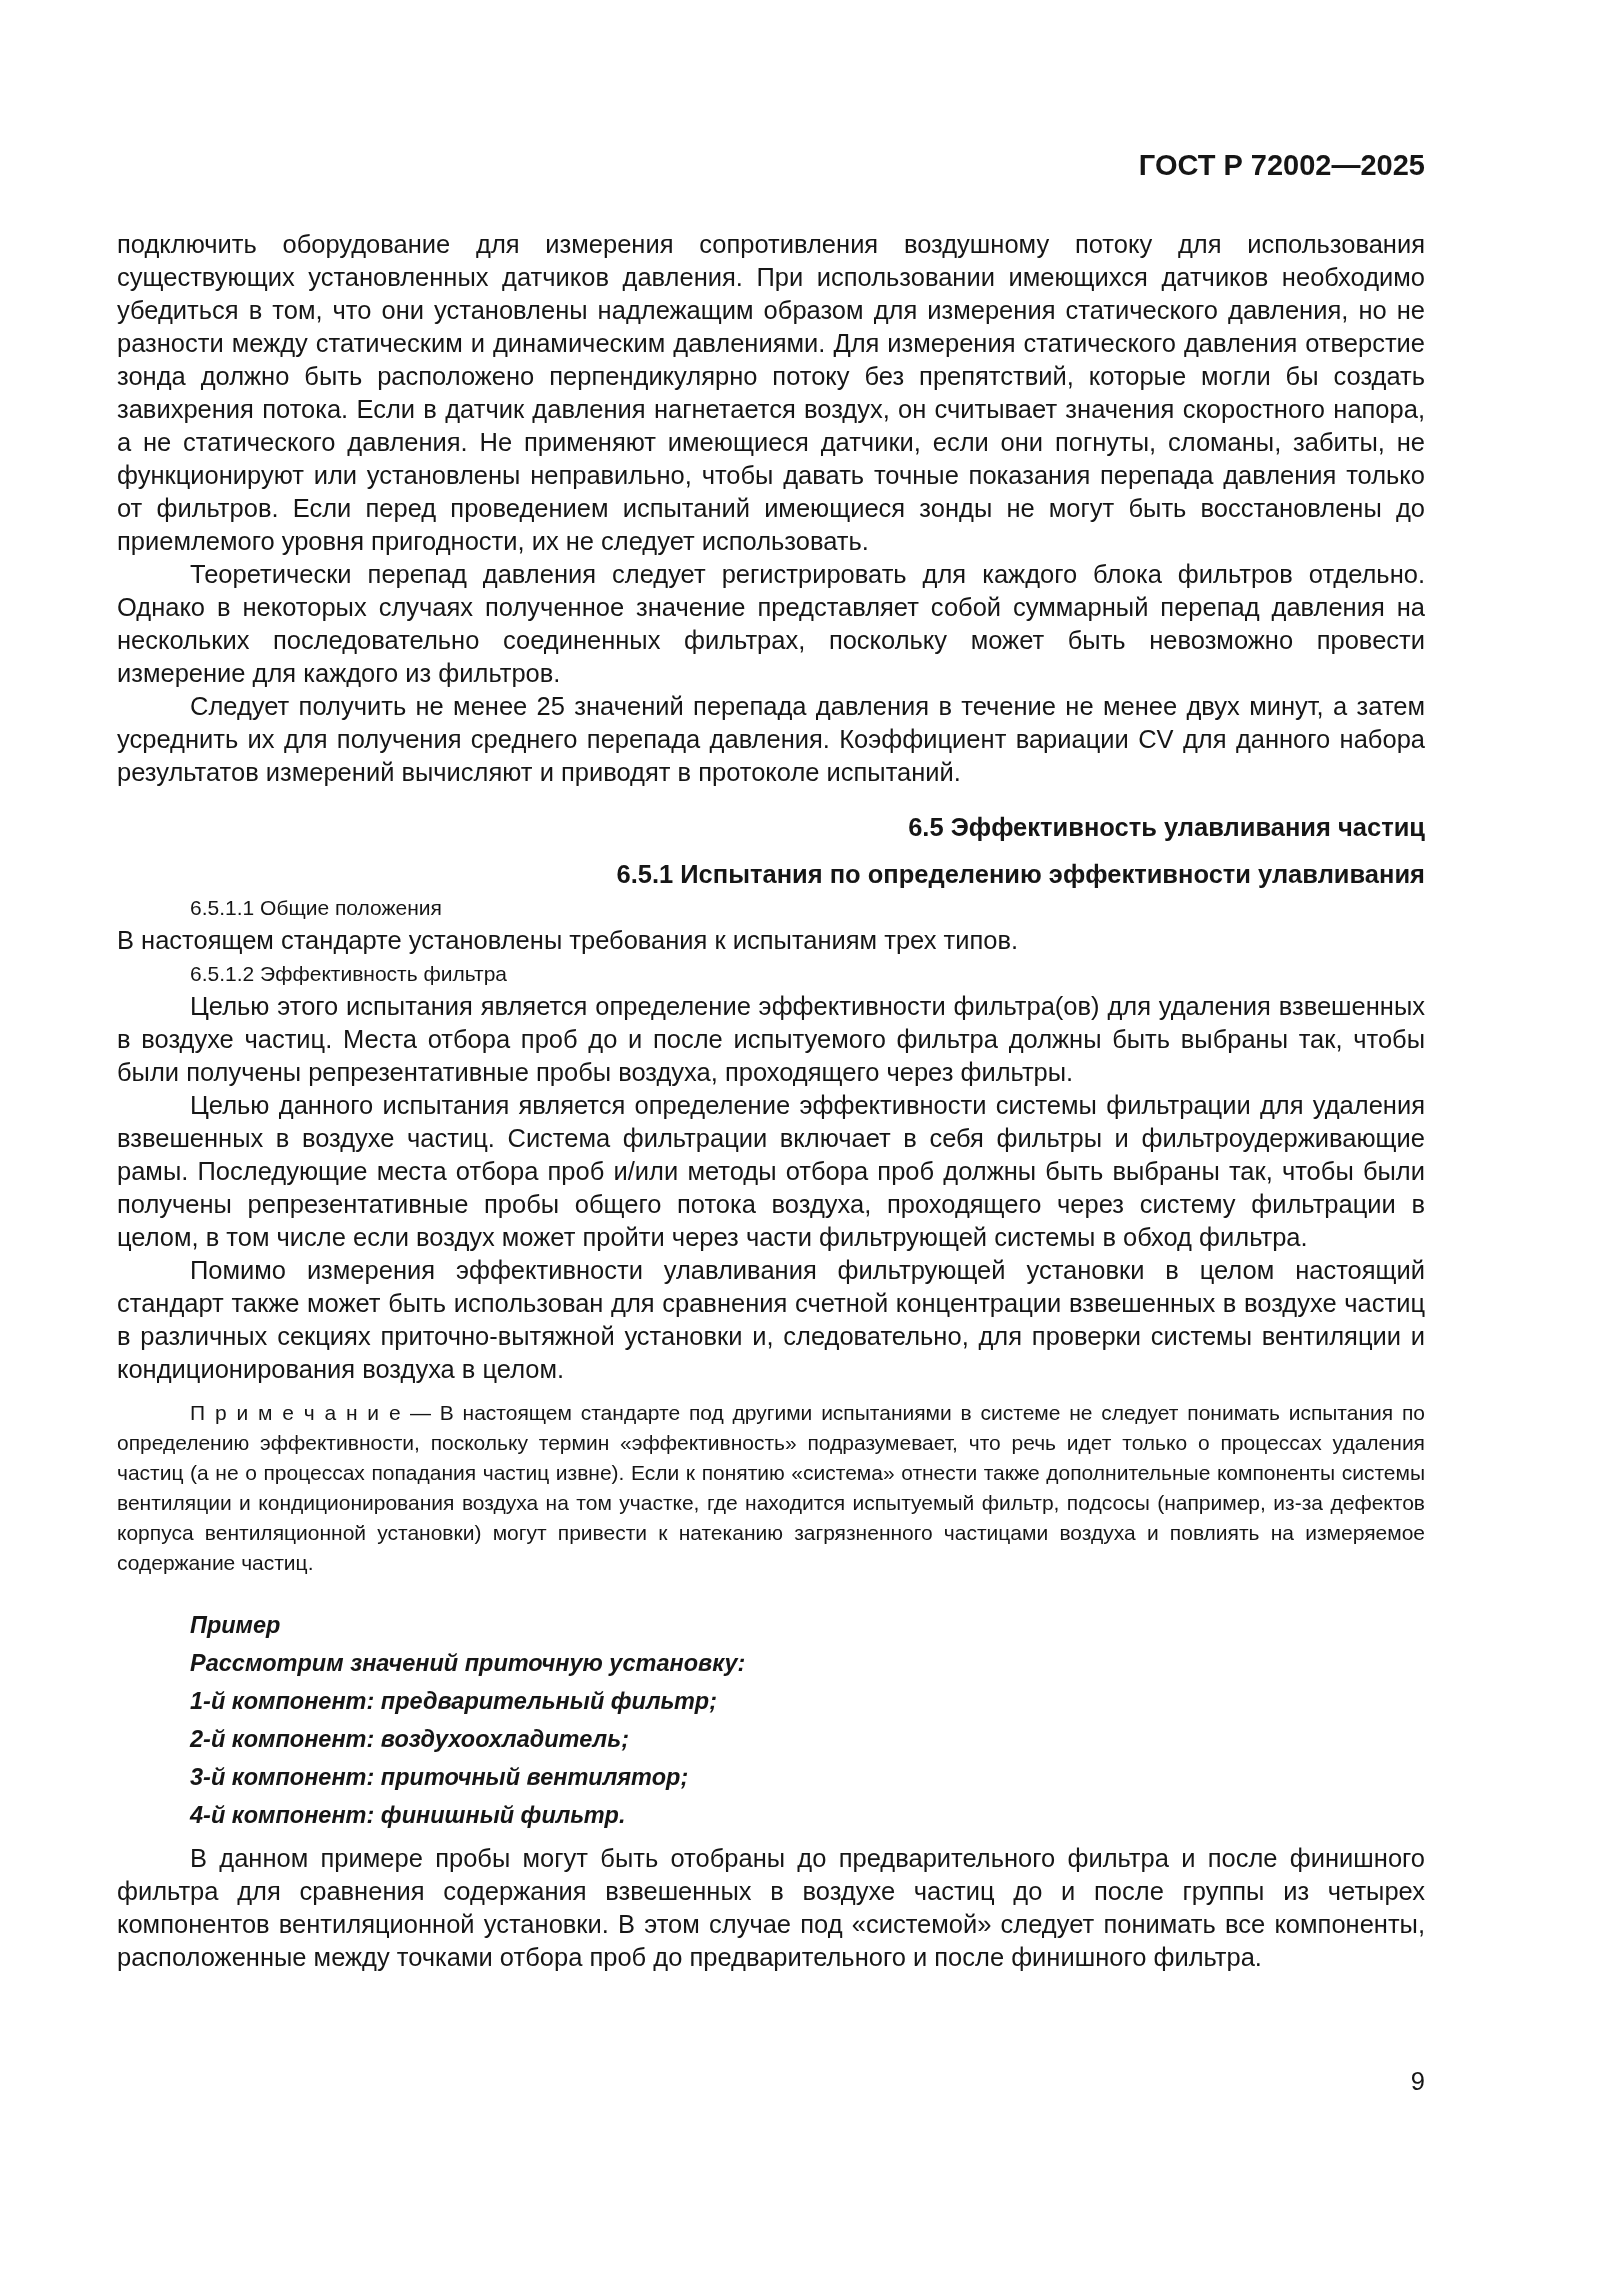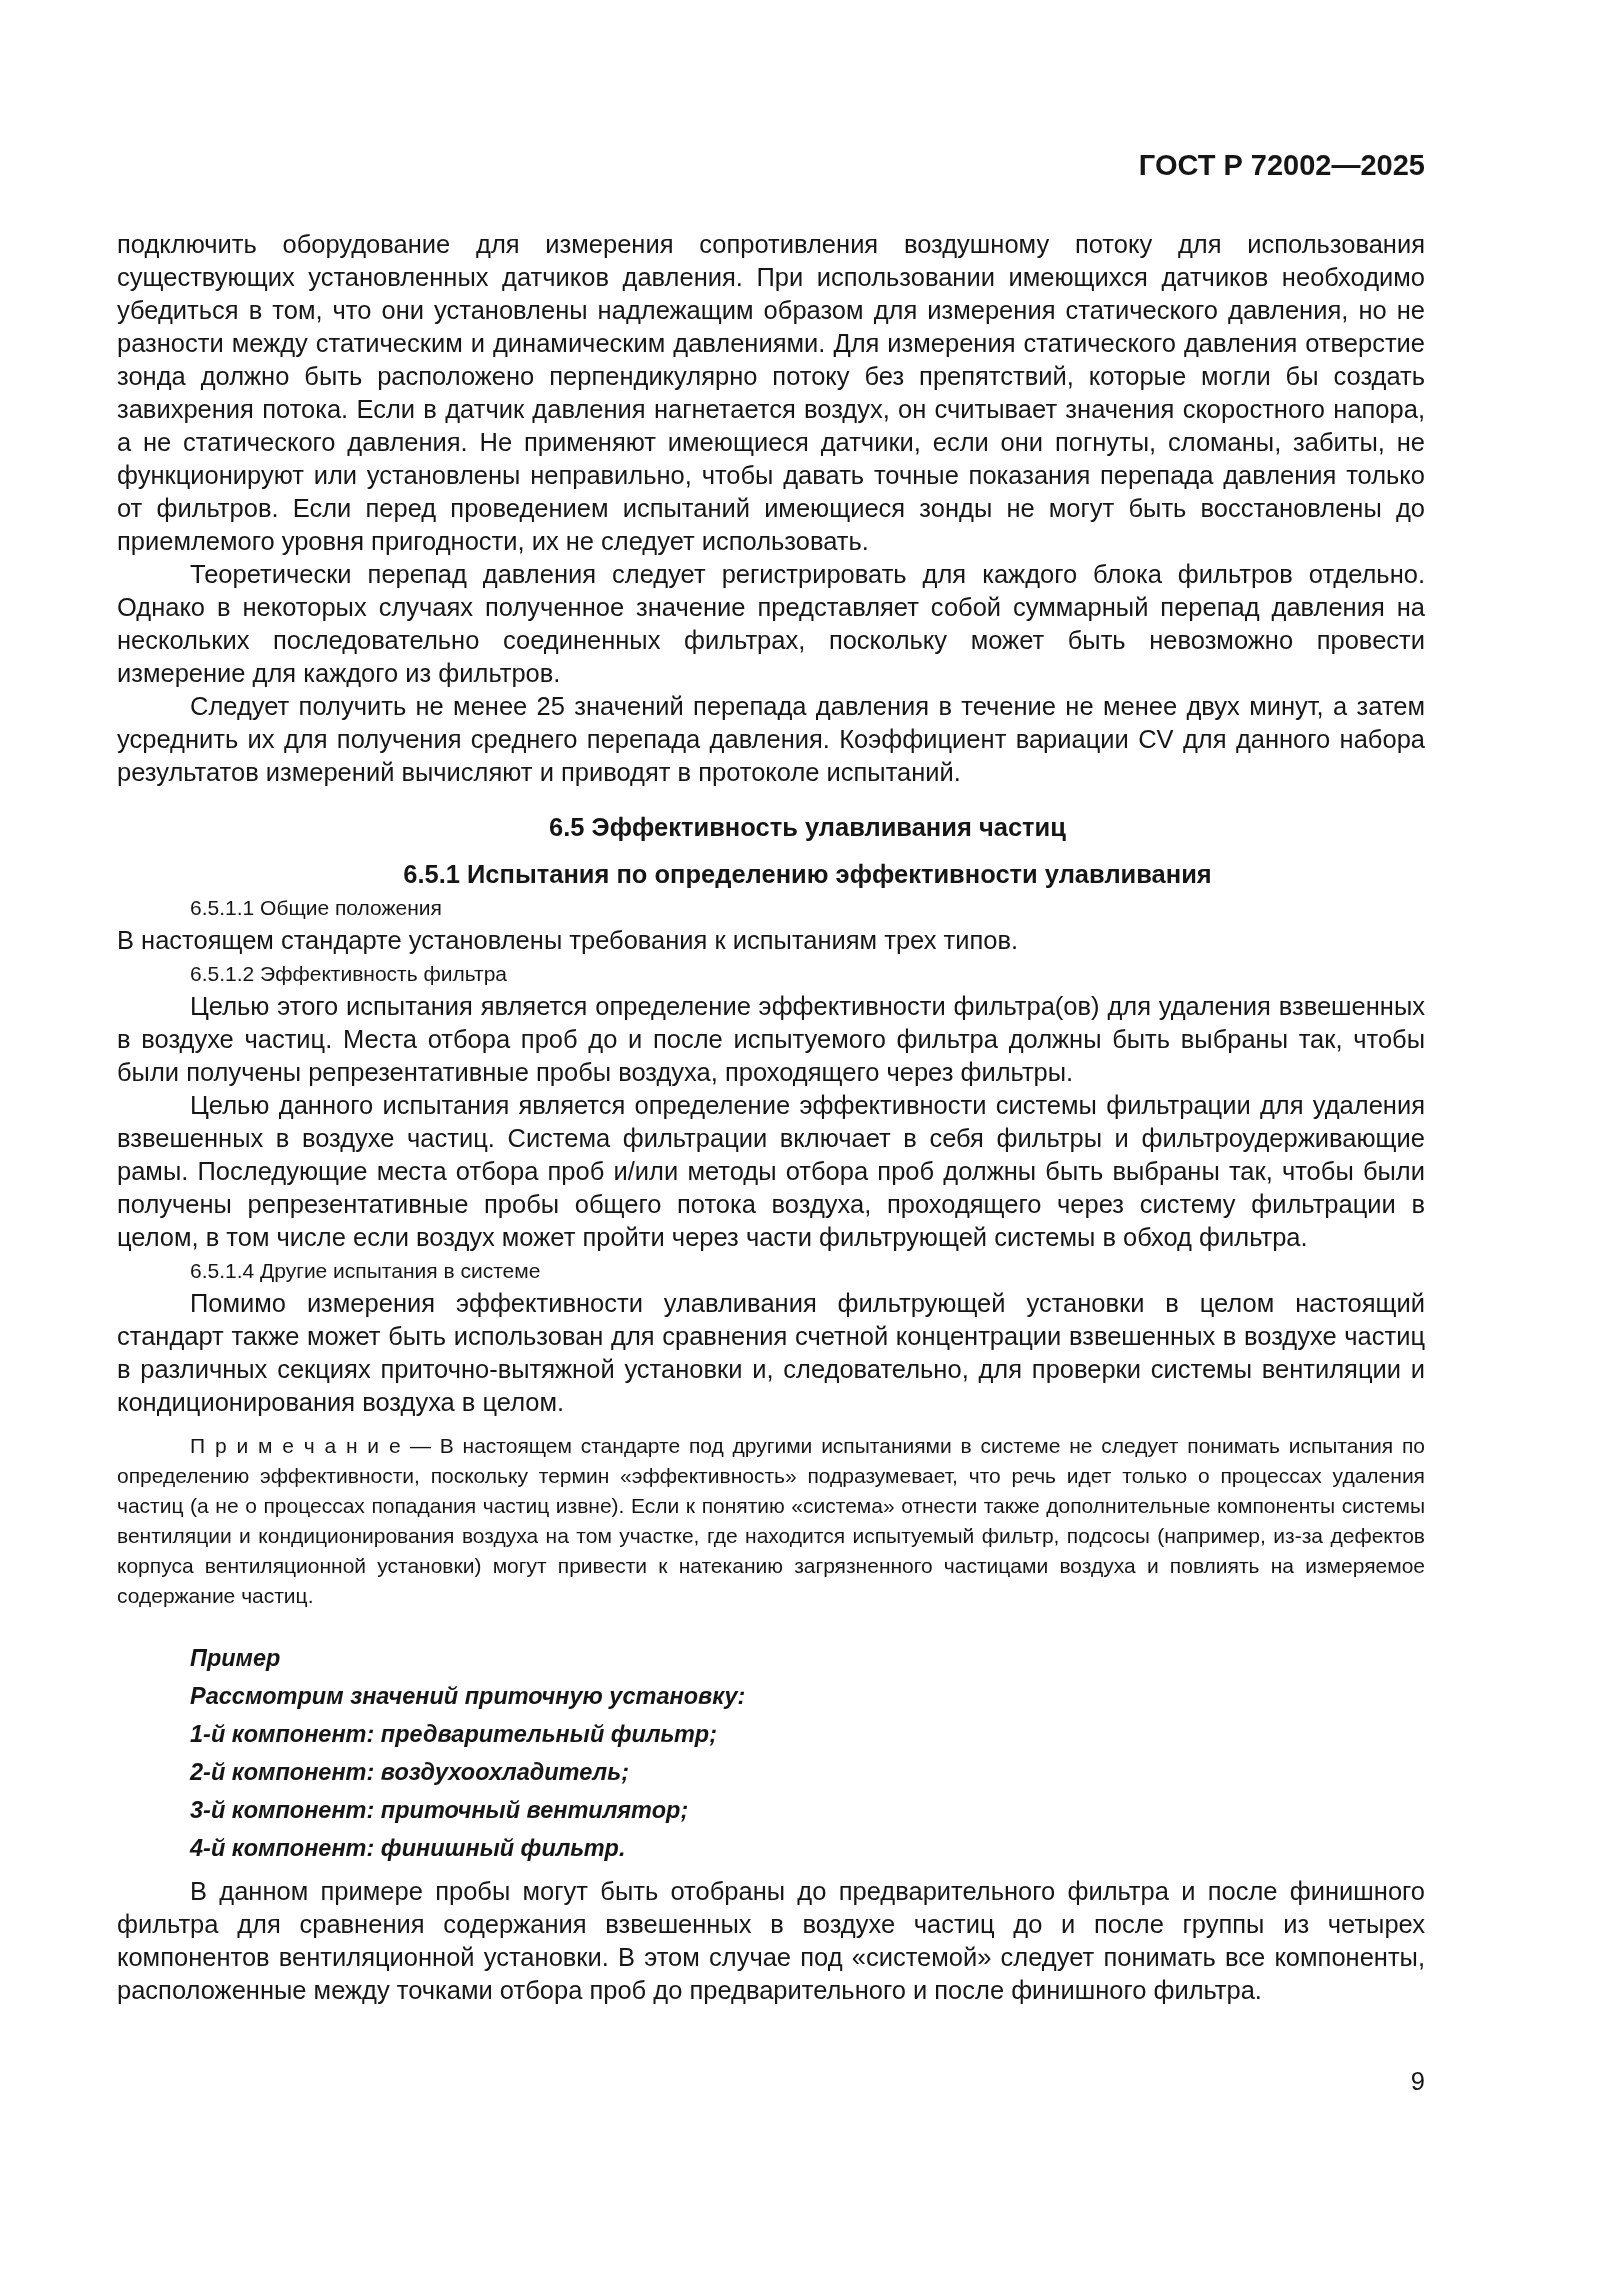--- a/index.html
+++ b/index.html
@@ -39,21 +39,21 @@
     line-height: 33px;
     text-align: justify;
   }
   p.indent { text-indent: 73px; }
 
   .h-bold {
     font-size: 25.5px;
     line-height: 33px;
     font-weight: bold;
     text-indent: 73px;
-    text-align: center;
+    text-align: right;
   }
   .h-65   { margin-top: 21.6px; }
   .h-651  { margin-top: 14.7px; }
 
   p.subclause {
     font-size: 21px;
     line-height: 33px;
     text-indent: 73px;
     text-align: left;
   }
@@ -114,21 +114,20 @@
 
     <p class="body">В настоящем стандарте установлены требования к испытаниям трех типов.</p>
 
     <p class="subclause">6.5.1.2 Эффективность фильтра</p>
 
     <p class="body indent">Целью этого испытания является определение эффективности фильтра(ов) для удаления взвешенных в воздухе частиц. Места отбора проб до и после испытуемого фильтра должны быть выбраны так, чтобы были получены репрезентативные пробы воздуха, проходящего через фильтры.</p>
 
 
     <p class="body indent">Целью данного испытания является определение эффективности системы фильтрации для удаления взвешенных в воздухе частиц. Система фильтрации включает в себя фильтры и фильтроудерживающие рамы. Последующие места отбора проб и/или методы отбора проб должны быть выбраны так, чтобы были получены репрезентативные пробы общего потока воздуха, проходящего через систему фильтрации в целом, в том числе если воздух может пройти через части фильтрующей системы в обход фильтра.</p>
 
-    <p class="subclause">6.5.1.4 Другие испытания в системе</p>
 
     <p class="body indent">Помимо измерения эффективности улавливания фильтрующей установки в целом настоящий стандарт также может быть использован для сравнения счетной концентрации взвешенных в воздухе частиц в различных секциях приточно-вытяжной установки и, следовательно, для проверки системы вентиляции и кондиционирования воздуха в целом.</p>
 
     <p class="note"><span class="note-label">П р и м е ч а н и е</span> <span>— В настоящем стандарте под другими испытаниями в системе не следует понимать испытания по определению эффективности, поскольку термин «эффективность» подразумевает, что речь идет только о процессах удаления частиц (а не о процессах попадания частиц извне). Если к понятию «система» отнести также дополнительные компоненты системы вентиляции и кондиционирования воздуха на том участке, где находится испытуемый фильтр, подсосы (например, из-за дефектов корпуса вентиляционной установки) могут привести к натеканию загрязненного частицами воздуха и повлиять на измеряемое содержание частиц.</span></p>
 
     <div class="example">
       <p>Пример</p>
       <p>Рассмотрим значений приточную установку:</p>
       <p>1-й компонент: предварительный фильтр;</p>
       <p>2-й компонент: воздухоохладитель;</p>

